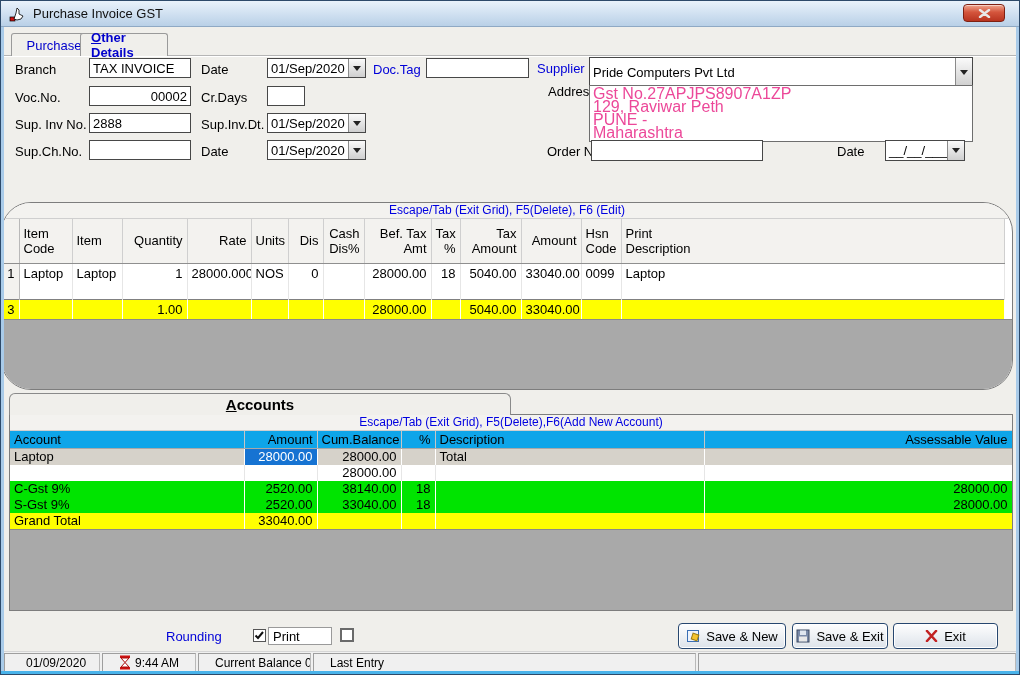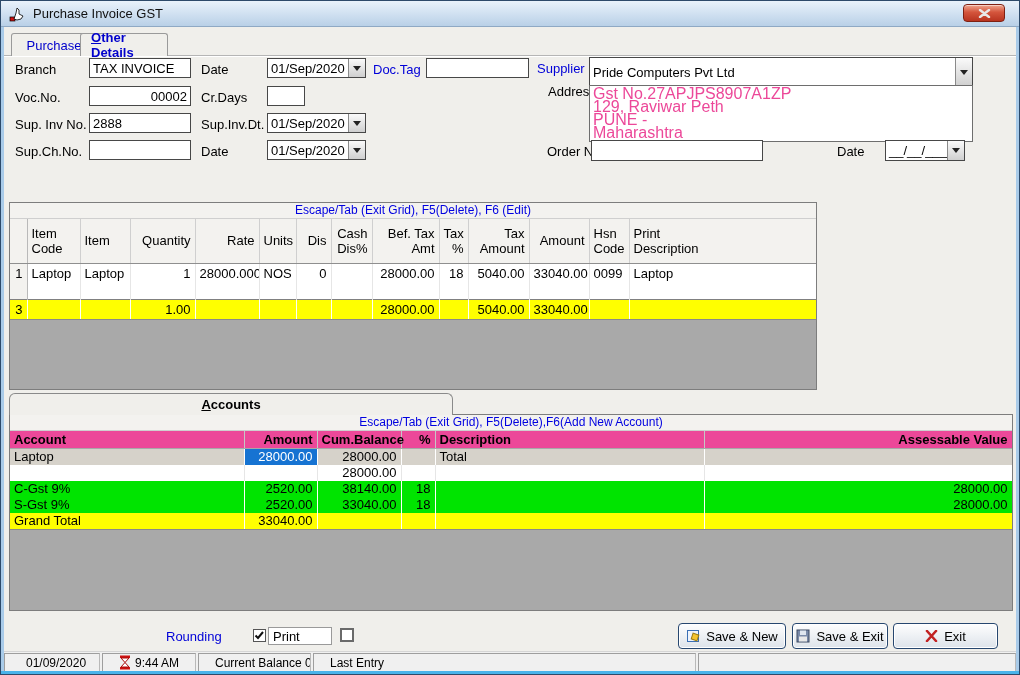--- a/index.html
+++ b/index.html
@@ -41,42 +41,42 @@
   .combo .ctext{ flex:1; font-size:13px; padding:0 3px; white-space:nowrap; overflow:hidden;}
   .combo .cbtn{ width:17px; align-self:stretch; border-left:1px solid #8a8a8a;
     background:linear-gradient(#fafafa,#cfcfcf); display:flex; align-items:center; justify-content:center;}
   .arrow{ width:0; height:0; border-left:4px solid transparent; border-right:4px solid transparent;
     border-top:5px solid #222;}
   .addr{ position:absolute; background:#fff; border:1px solid #6e6e6e; font-size:16px;
     line-height:13px; padding:1px 3px; white-space:pre-line; color:#ec4899;}
   
   .grid-wrap{ position:absolute; border:1px solid #7d7d7d; background:#fff;
     display:flex; flex-direction:column; overflow:hidden;}
-  .items-wrap{ left:8px; top:201px; width:808px; height:188px; }
+  .items-wrap{ left:0; top:201px; width:1012px; height:188px;border-radius:30px; }
   .acct-wrap{ left:8px; top:413px; width:1004px; height:197px; }
   .instr{ height:16px; line-height:15px; text-align:center; font-size:12px; color:#0000e0;
     background:#f3f2ef; border-bottom:1px solid #cfcfcf; flex:none;}
   table{ border-collapse:collapse; table-layout:fixed; width:1002px; font-size:13px; flex:none;}
   th{ font-weight:normal;margin-top:44px; }
   .items th{ background:#f3f2ef; border-right:1px solid #cfcfcf; border-bottom:1px solid #8f8f8f;
     padding:2px 4px; white-space:pre-line; vertical-align:middle; height:44px;}
   .items td{ border-right:1px solid #e6e6e6; padding:0 4px; height:21px; white-space:nowrap; overflow:hidden;}
   .items tr.r2 td{ height:15px; }
   .items tr.tot td{ background:#ffff00; border-top:1px solid #808080; border-right:1px solid #fdfdfd; height:20px;}
   .items td.num, .items th.num{ background:#f3f2ef; border-right:1px solid #b9b9b9; text-align:right;}
   .items tr.tot td.num{ background:#ffff00; }
   .items .ar{ text-align:right; } .items .al{ text-align:left; }
   .filler{ flex:1; background:#a9a9a9; border-top:1px solid #8a8a8a; }
   
-  .acct-tab{ position:absolute; left:8px; top:392px; width:444px; height:22px;
+  .acct-tab{ position:absolute; left:8px; top:392px; width:502px; height:22px;
     background:#f0efeb; border:1px solid #8a8a8a; border-bottom:none; border-radius:6px 6px 0 0;
-    display:flex; align-items:center; justify-content:center; font-size:13px; font-weight:bold; z-index:2;}
+    display:flex; align-items:center; justify-content:center; font-size:15px; font-weight:bold; z-index:2;}
   .acct-tab span::first-letter{ text-decoration:underline; }
-  .acct th{ background:#ec4899; border-right:1px solid #c6c6c6; border-bottom:1px solid #a8a8a8;
-    padding:1px 4px; height:17px;font-weight:bold;}
+  .acct th{ background:#0ea5e9; border-right:1px solid #c6c6c6; border-bottom:1px solid #a8a8a8;
+    padding:1px 4px; height:17px;}
   .acct td{ padding:0 4px; height:16px; border-right:1px solid #e6e6e6; white-space:nowrap; overflow:hidden;}
   .acct tr.cur td{ background:#d6d2ca; border-right:1px solid #fff; }
   .acct tr.green td{ background:#00e400; border-right:1px solid #fdfdfd; }
   .acct tr.ytot td{ background:#ffff00; border-right:1px solid #fdfdfd; }
   .acct td.sel{ background:#1673d2 !important; color:#fff; }
   .acct .ar{ text-align:right; } .acct .al{ text-align:left; }
   
   .chk{ position:absolute; width:13px; height:13px; background:#fff; border:1px solid #555;
     display:flex; align-items:center; justify-content:center;}
   .chk2{ width:14px; height:14px; border:2px solid #6a6a6a; }

